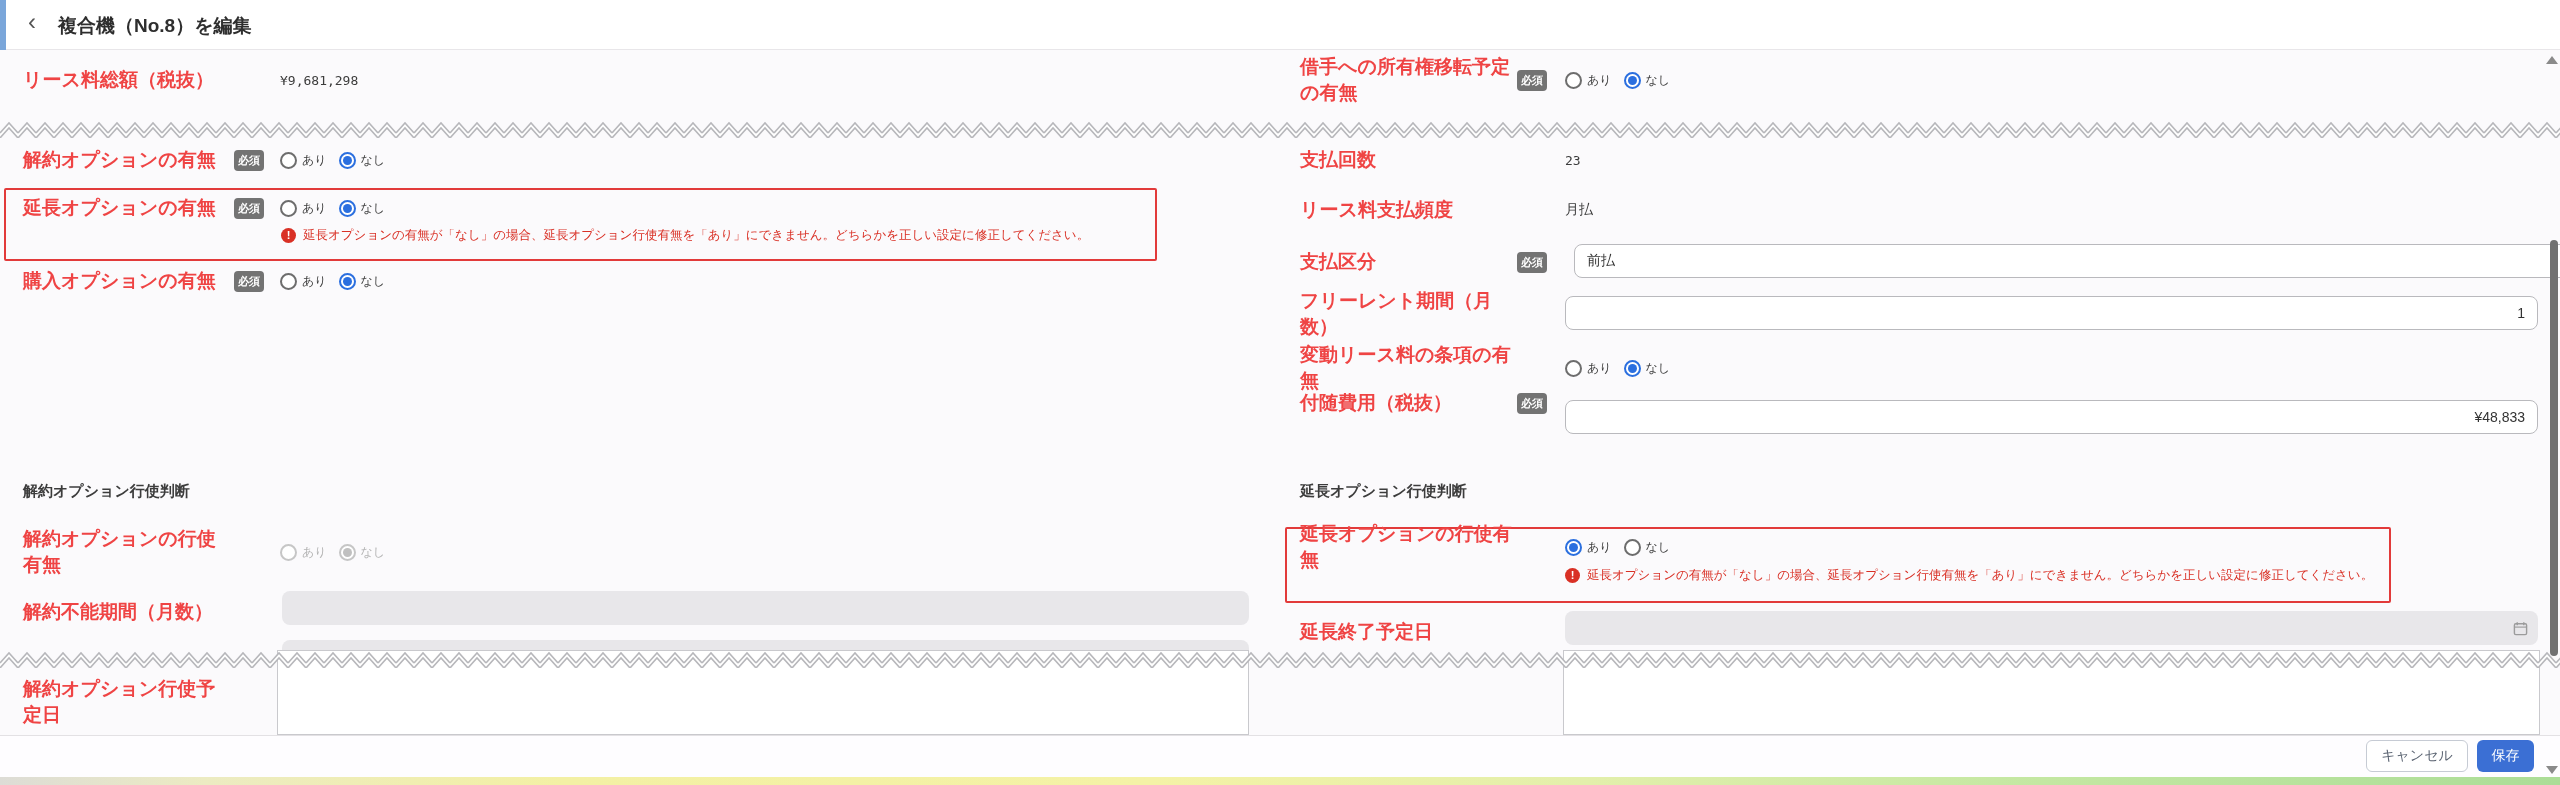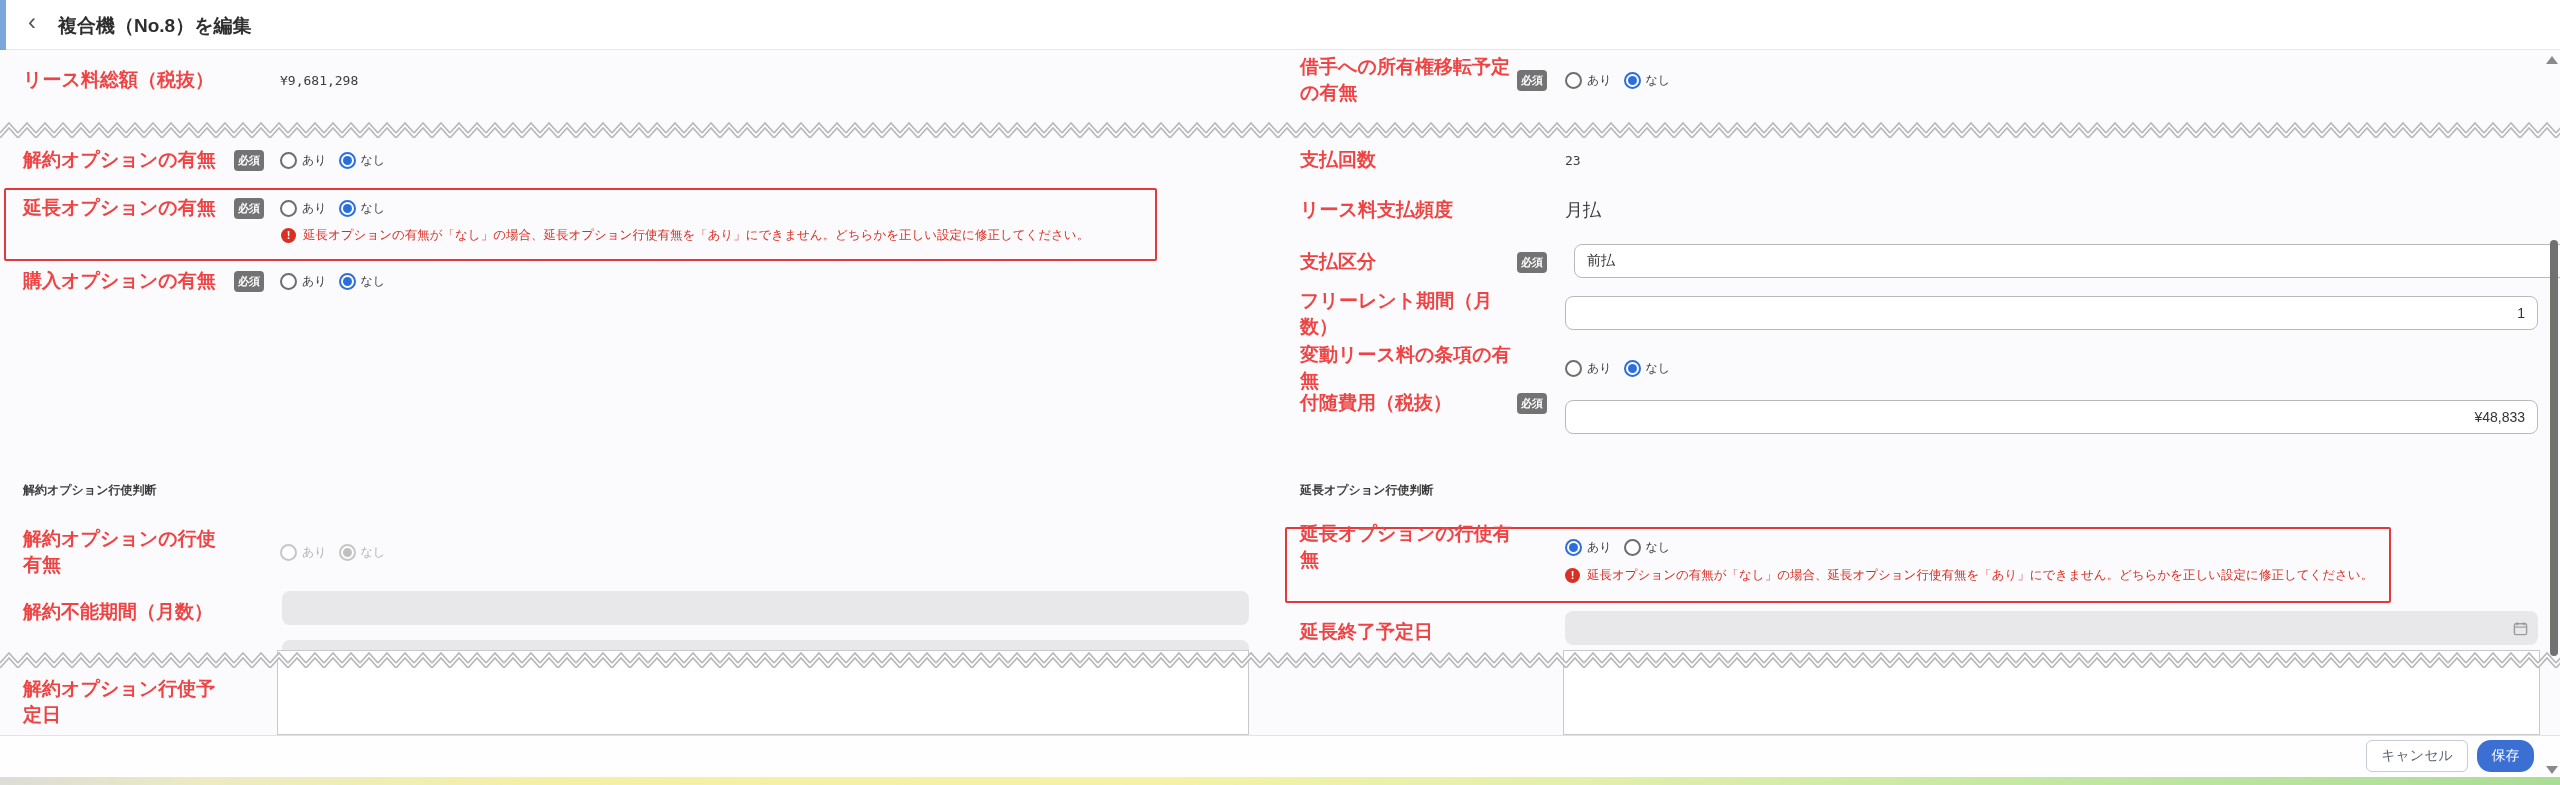--- a/index.html
+++ b/index.html
@@ -13,21 +13,21 @@
 
   .row{position:absolute;display:flex;align-items:center;height:24px;z-index:3}
   .row-l{left:23px}
   .row-r{left:1300px}
   .label{font-size:19px;font-weight:700;color:#ef4444;flex:0 0 auto}
   .lw-l{width:211px}
   .lw-r{width:217px}
   .slot-l{flex:0 0 46px;display:flex;align-items:center}
   .slot-r{flex:0 0 48px;display:flex;align-items:center}
   .req{background:#737373;color:#fff;font-size:11px;font-weight:700;padding:5px 4px;border-radius:4px;line-height:1;white-space:nowrap}
-  .value{font-size:18px;color:#3c3c3c}
+  .value{font-size:14px;color:#3c3c3c}
   .mono{font-family:"DejaVu Sans Mono",monospace;font-size:13px}
 
   .rgroup{display:flex;align-items:center}
   .radio{width:17px;height:17px;border:2px solid #6d6d6d;border-radius:50%;background:#fff;position:relative;display:inline-block;margin-right:5px;cursor:pointer;flex:0 0 17px}
   .radio.checked{border-color:#2b6fdf}
   .radio.checked::after{content:"";position:absolute;inset:2px;border-radius:50%;background:#2b6fdf}
   .radio.disabled{border-color:#c6c6c6;cursor:default}
   .radio.disabled.checked::after{background:#c0c0c0}
   .rlabel{font-size:12px;color:#3c3c3c;margin-right:12px}
   .rlabel.dis{color:#b3b3b3}
@@ -36,28 +36,28 @@
   .errline{position:absolute;display:flex;align-items:center;gap:7px;z-index:3}
   .err-ic{width:15px;height:15px;min-width:15px;border-radius:50%;background:#d93025;color:#fff;font-size:11px;font-weight:700;display:inline-flex;align-items:center;justify-content:center;line-height:1}
   .errtext{font-size:12.5px;color:#d93025;white-space:nowrap}
 
   .input{position:absolute;height:34px;border:1px solid #b9b9bd;border-radius:8px;background:#fff;font-size:14px;color:#333;padding:0 12px;z-index:3;font-family:"Liberation Sans",sans-serif;outline:none}
   .input.num{text-align:right}
   .select{position:absolute;height:34px;border:1px solid #b9b9bd;border-radius:8px;background:#fff;display:flex;align-items:center;justify-content:space-between;padding:0 12px;font-size:14px;color:#333;cursor:pointer;z-index:3}
   .caret{font-size:10px;color:#222}
   .dinput{position:absolute;height:34px;background:#e8e7ea;border-radius:8px;display:flex;align-items:center;justify-content:flex-end;padding:0 10px;z-index:0}
 
-  .section{position:absolute;font-size:12px;font-weight:700;color:#3c3c3c;z-index:3}
+  .section{position:absolute;font-size:15px;font-weight:700;color:#3c3c3c;z-index:3}
 
   .zig{position:absolute;left:0;width:2560px;height:20px;z-index:5}
   .tarea{position:absolute;background:#ffffff;border:1px solid #c9c9cd;z-index:1}
 
   .footer{position:absolute;left:0;top:735px;width:2560px;height:42px;background:#fefdff;border-top:1px solid #e3e1e4;z-index:6}
   .btn-cancel{position:absolute;left:2366px;top:740px;width:102px;height:32px;border:1px solid #c6cbd4;border-radius:6px;background:#fff;color:#5b6472;font-size:14px;display:flex;align-items:center;justify-content:center;cursor:pointer;z-index:7}
-  .btn-save{position:absolute;left:2477px;top:740px;width:57px;height:32px;border:none;border-radius:14px;background:#3b6fd4;color:#fff;font-size:14px;display:flex;align-items:center;justify-content:center;cursor:pointer;z-index:7}
+  .btn-save{position:absolute;left:2477px;top:740px;width:57px;height:32px;border:none;border-radius:6px;background:#3b6fd4;color:#fff;font-size:14px;display:flex;align-items:center;justify-content:center;cursor:pointer;z-index:7}
 
   .bottom-strip{position:absolute;left:0;top:777px;width:2560px;height:8px;z-index:8;
     background:linear-gradient(90deg,#dddcd6 0%,#ecebc2 8%,#f3f0a4 22%,#f4f2a6 45%,#e3efab 62%,#c6e8a3 78%,#abdd97 100%)}
 
   .sb-thumb{position:absolute;left:2550px;top:240px;width:8px;height:416px;background:#717171;border-radius:4px;z-index:7}
   .sb-up{position:absolute;left:2546px;top:56px;width:0;height:0;border-left:6px solid transparent;border-right:6px solid transparent;border-bottom:8px solid #8a8a8a;z-index:7}
   .sb-down{position:absolute;left:2546px;top:766px;width:0;height:0;border-left:6px solid transparent;border-right:6px solid transparent;border-top:8px solid #8a8a8a;z-index:8}
   .cal{margin-left:8px}
 </style>
 </head>

